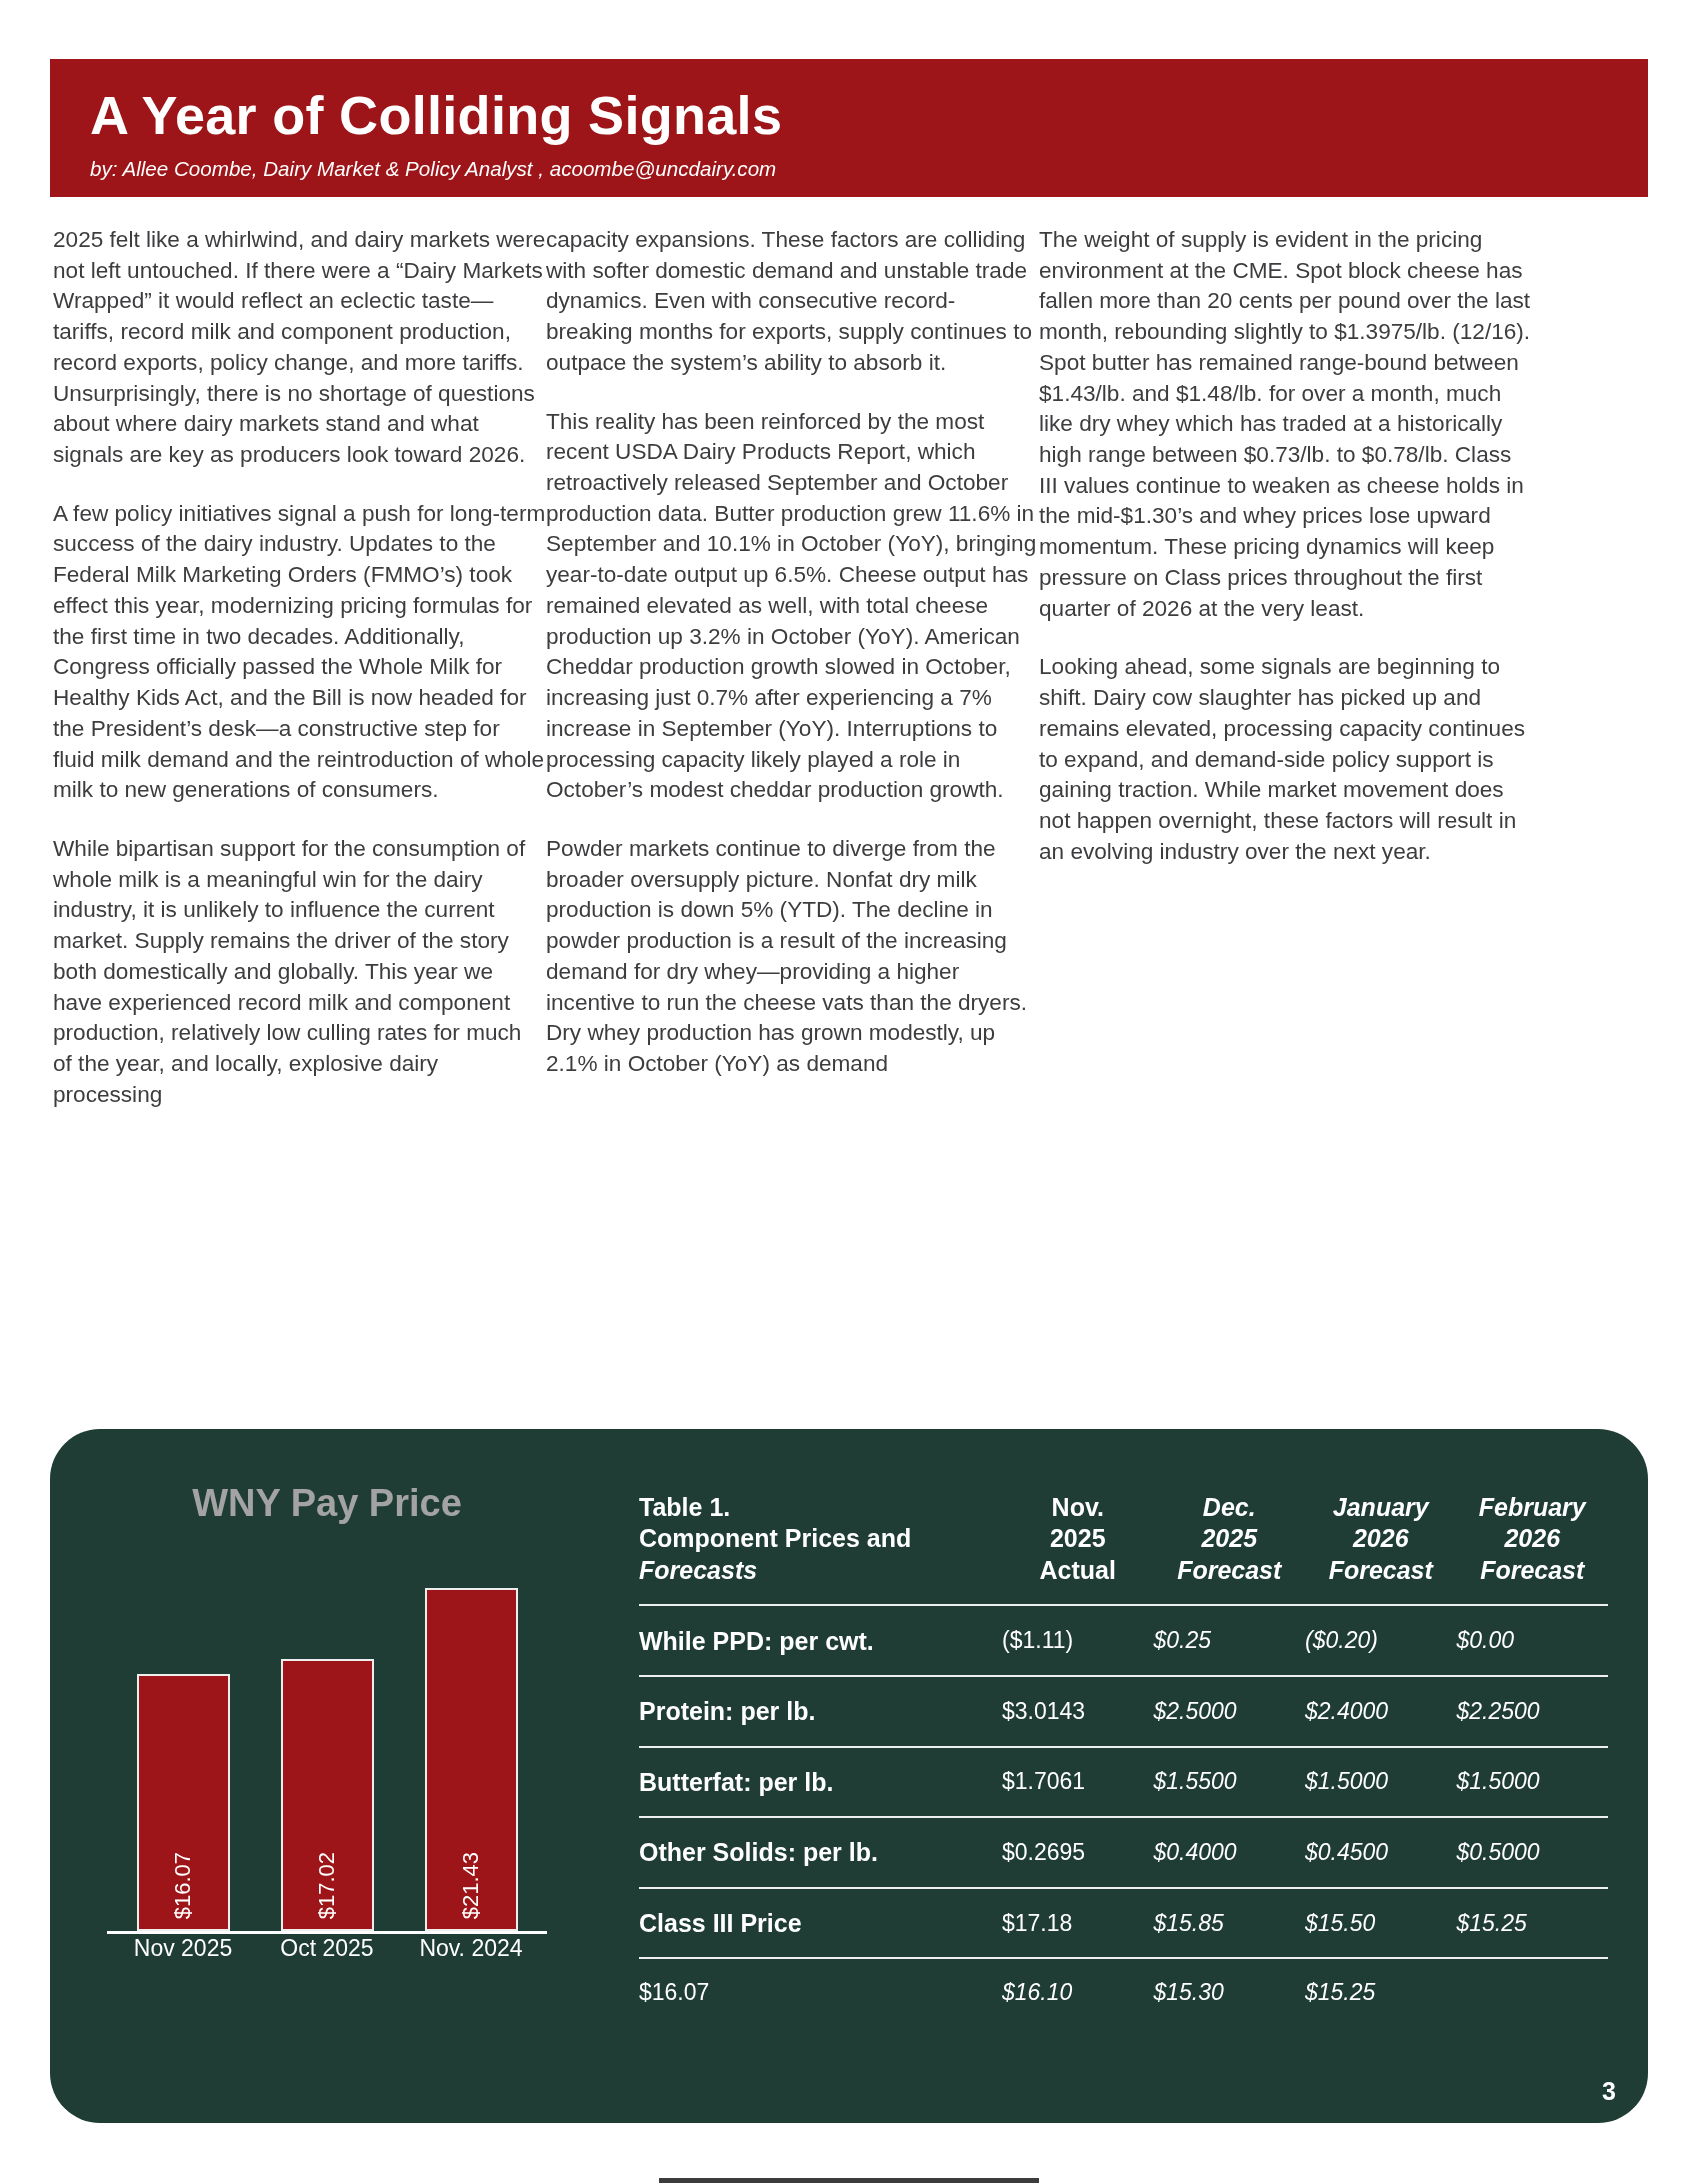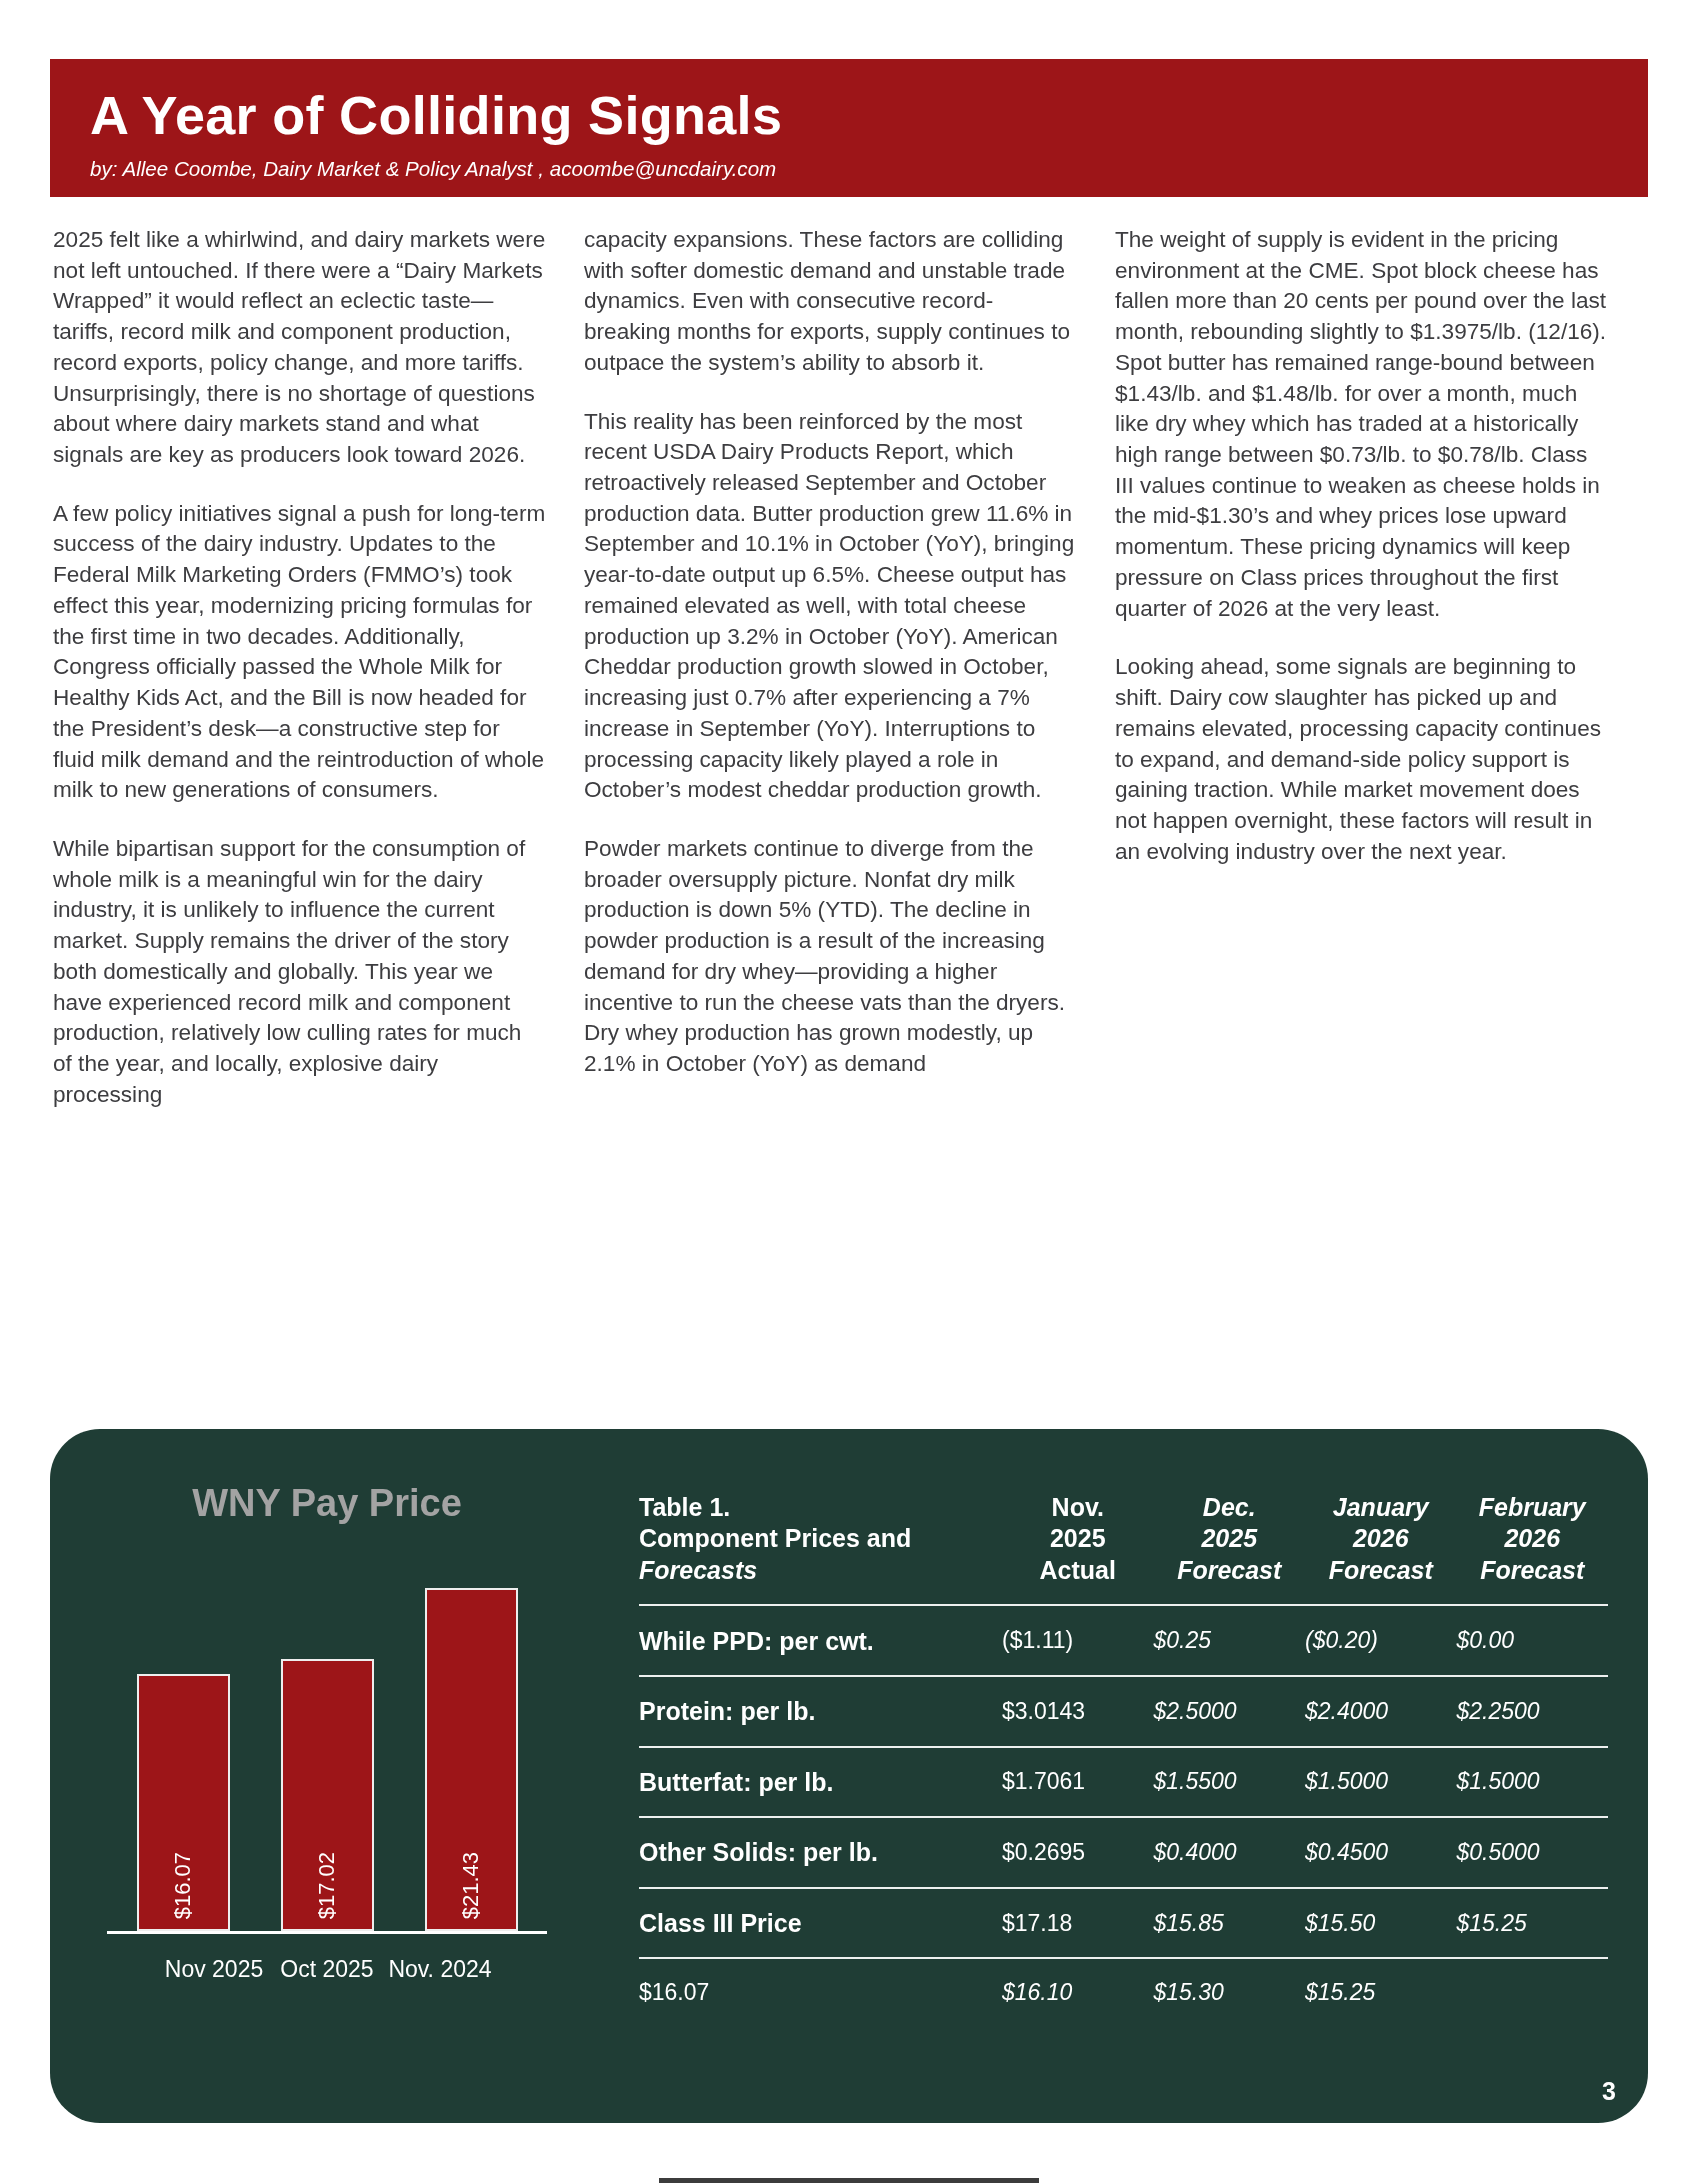--- a/index.html
+++ b/index.html
@@ -15,21 +15,21 @@
   .banner {
     position:absolute; left:50px; top:59px; width:1598px; height:138px;
     background:var(--red, #9d1518); color:#fff; padding:25px 27px 0 40px;
   }
   .banner h1 { font-size:54px; font-weight:bold; letter-spacing:0.3px; }
   .banner .byline { font-size:20.6px; font-style:italic; margin-top:10.7px; }
 
   
   .article {
     position:absolute; left:53px; top:225px; width:1555px;
-    display:flex; gap:38px;
+    display:flex; 
   }
   .article .col { width:493px; }
   .article p {
     font-size:22.6px; line-height:1.36; margin-bottom:28px; color:var(--ink, #3d3d40);
   }
 
   
   .panel {
     position:absolute; left:50px; top:1429px; width:1598px; height:694px;
     background:var(--green, #1f3d35); border-radius:50px; color:#fff;
@@ -46,21 +46,21 @@
   .bar {
     width:93px; background:var(--red, #9d1518);
     border:2px solid #eeeeee; position:relative; box-sizing:border-box;
   }
   .bar-value {
     position:absolute; bottom:9.3px; left:50%;
     transform:translateX(-50%) rotate(180deg);
     writing-mode:vertical-rl; color:#fff; font-size:22px; white-space:nowrap;
   }
   .axis { width:100%; height:0; border-top:3.3px solid #fff; }
-  .xlabels { display:flex; justify-content:center; margin-top:22px; }
+  .xlabels { display:flex; justify-content:center; gap:31px; margin-top:1px; }
   .x-label { width:113px; text-align:center; font-size:23px; color:#fff; }
 
   
   .price-table { position:absolute; left:589px; top:63px; width:969px; }
   .t-head {
     display:grid; grid-template-columns:363px repeat(4, 1fr);
     padding-bottom:18.6px; align-items:start;
   }
   .t-title { font-size:25px; font-weight:bold; line-height:1.25; }
   .t-title .tt-italic { font-style:italic; }

